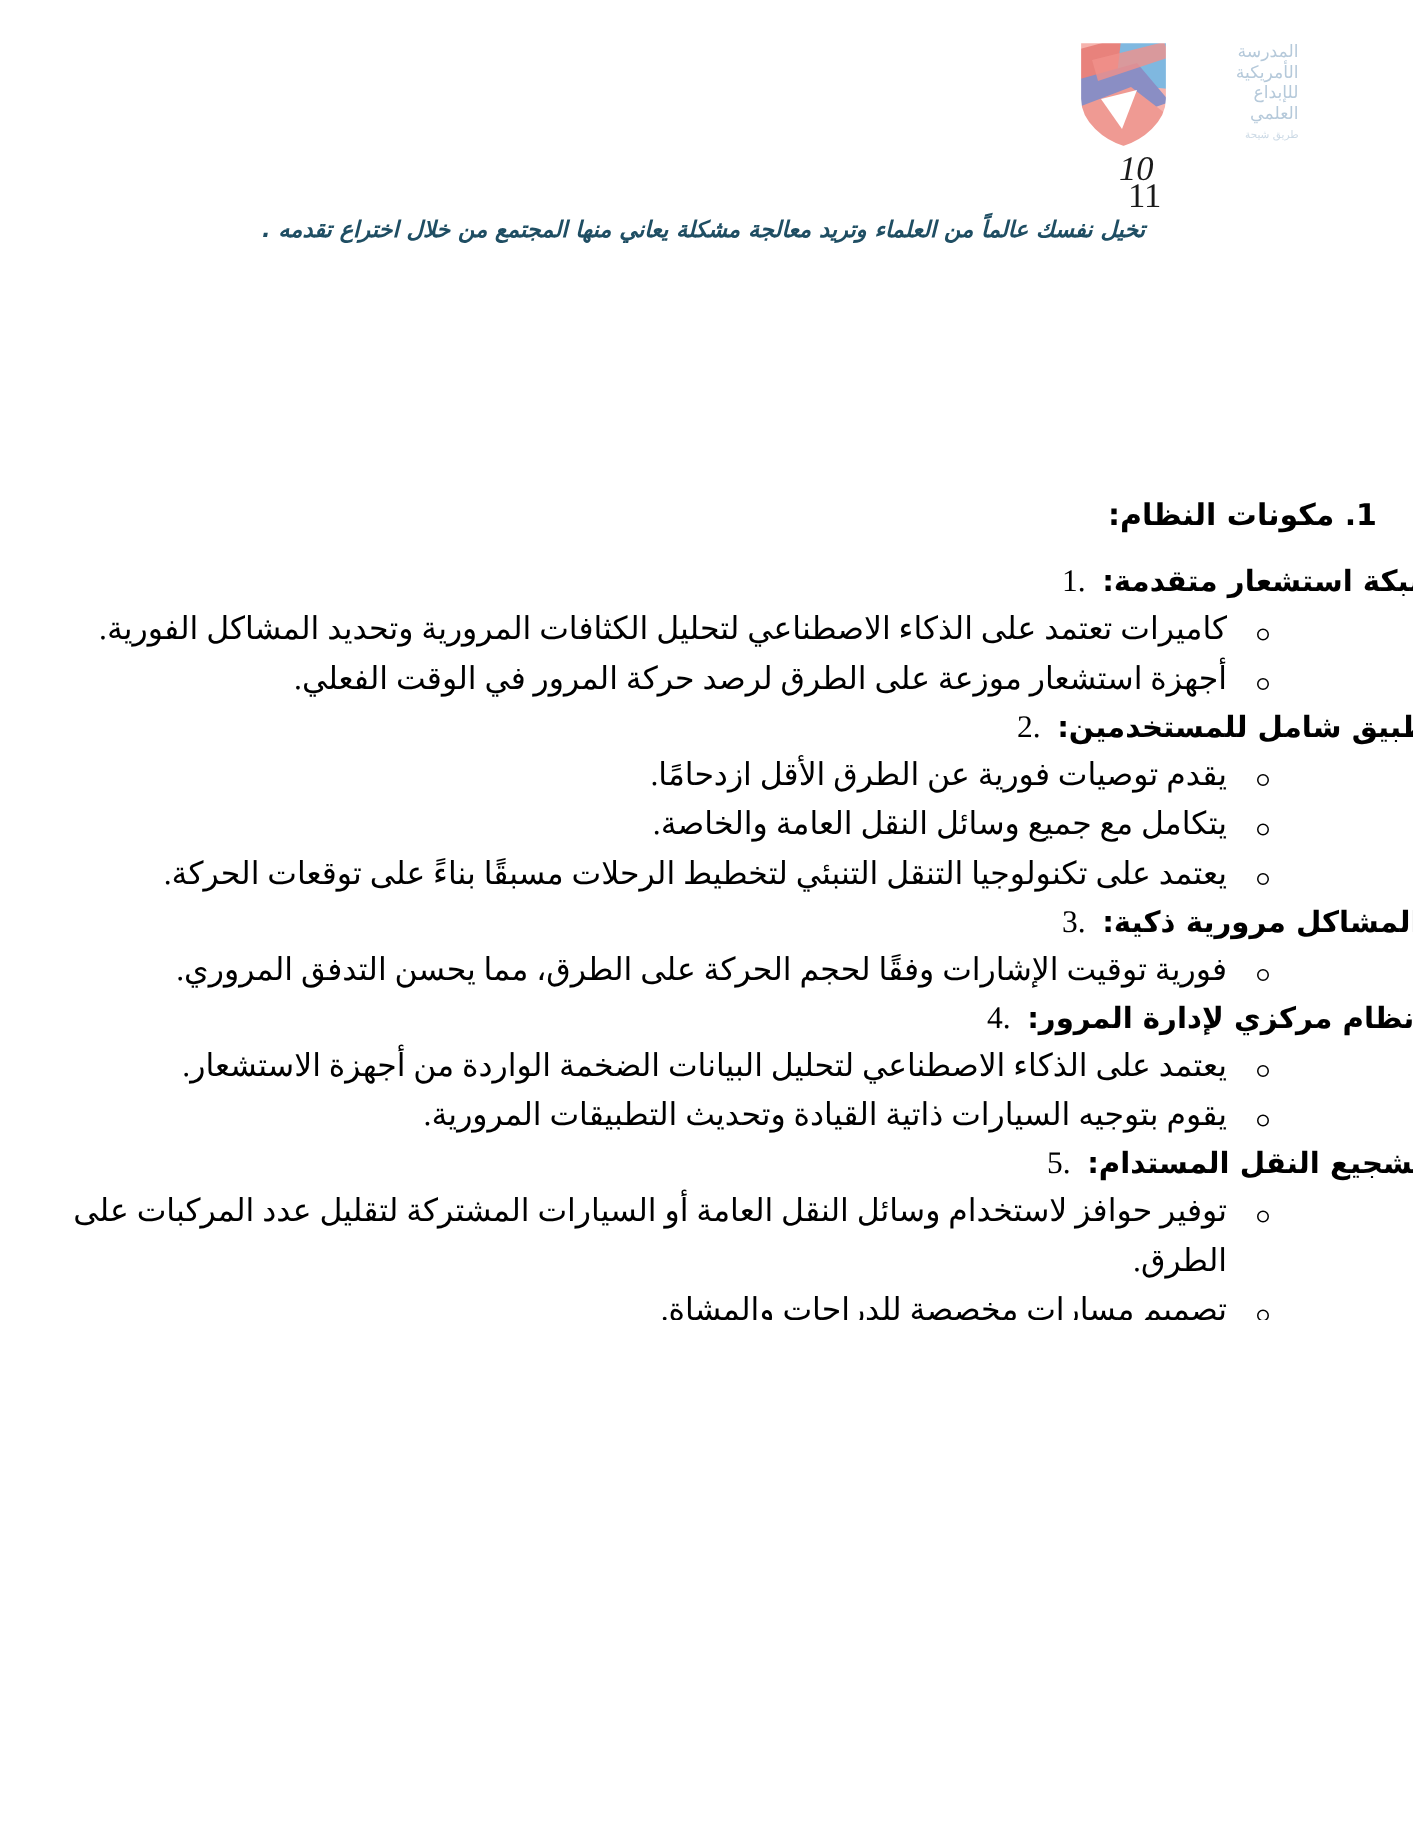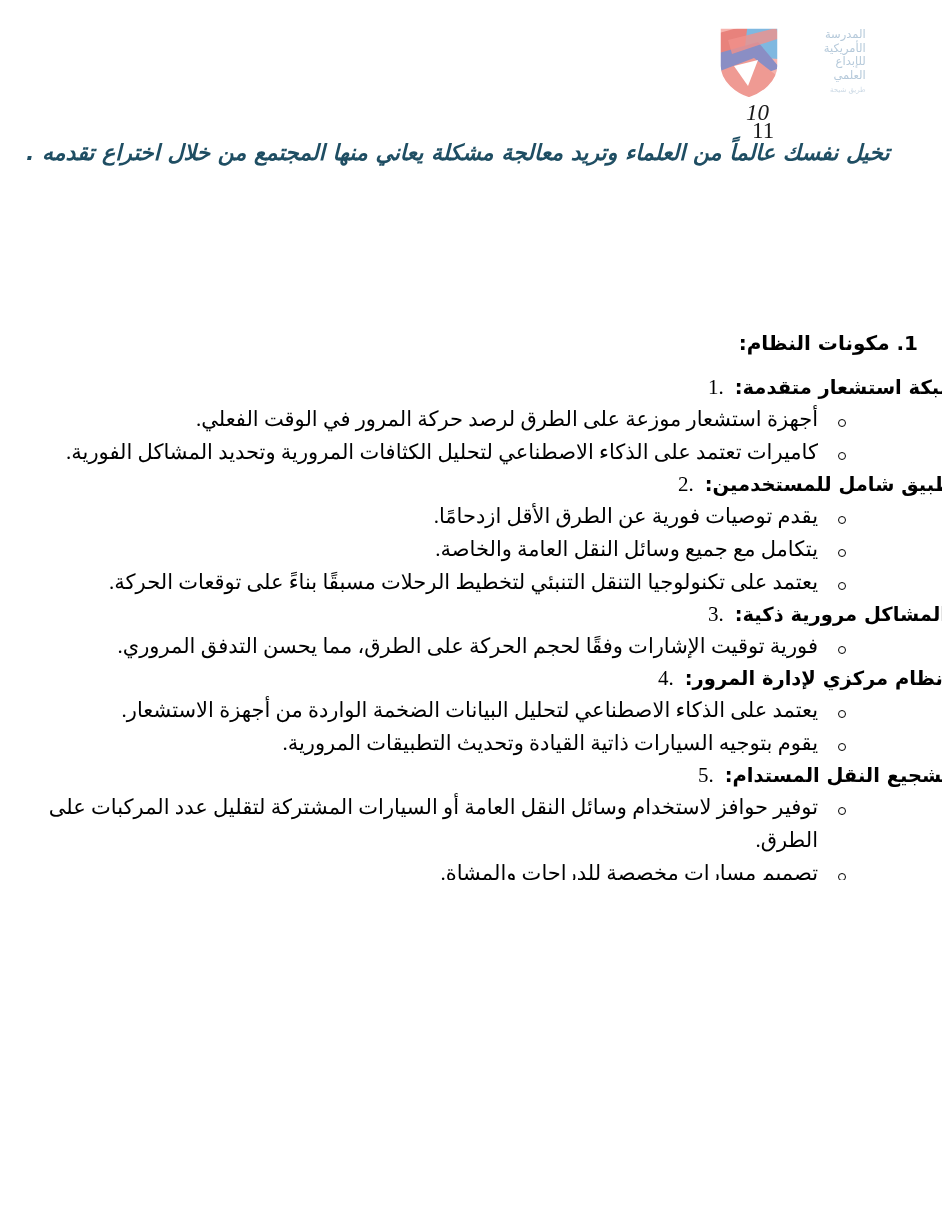--- a/index.html
+++ b/index.html
@@ -79,26 +79,26 @@
   .pagenum.n1 { left: 746px; top: 79px; font-style: italic; }
   .pagenum.n2 { left: 752px; top: 97px; }
 
   
   .doc-title {
     position: absolute;
     top: 134px;
     right: 30px;
     width: 886px;
     direction: rtl;
-    text-align: left;
+    text-align: center;
     color: #1f4e63;
     font-family: "DejaVu Sans", sans-serif;
     font-weight: bold;
     font-style: italic;
-    font-size: 22px;
+    font-size: 15px;
     line-height: 38px;
   }
 
   
   .content {
     position: absolute;
     top: 328px;
     right: 24px;
     width: 900px;
     direction: rtl;
@@ -238,25 +238,25 @@
     <ol class="main-list">
 
       <li>
         <div class="item-head lvl-1">
           <span class="htxt">شبكة استشعار متقدمة:</span>
           <span class="num">1.</span>
         </div>
         <ul class="sub-list">
           <li>
             <span class="hollow-bullet"></span>
+            <span>كاميرات تعتمد على الذكاء الاصطناعي لتحليل الكثافات المرورية وتحديد المشاكل الفورية.</span>
+          </li>
+          <li>
+            <span class="hollow-bullet"></span>
             <span>أجهزة استشعار موزعة على الطرق لرصد حركة المرور في الوقت الفعلي.</span>
-          </li>
-          <li>
-            <span class="hollow-bullet"></span>
-            <span>كاميرات تعتمد على الذكاء الاصطناعي لتحليل الكثافات المرورية وتحديد المشاكل الفورية.</span>
           </li>
         </ul>
       </li>
 
       <li>
         <div class="item-head lvl-2">
           <span class="htxt">تطبيق شامل للمستخدمين:</span>
           <span class="num">2.</span>
         </div>
         <ul class="sub-list">

